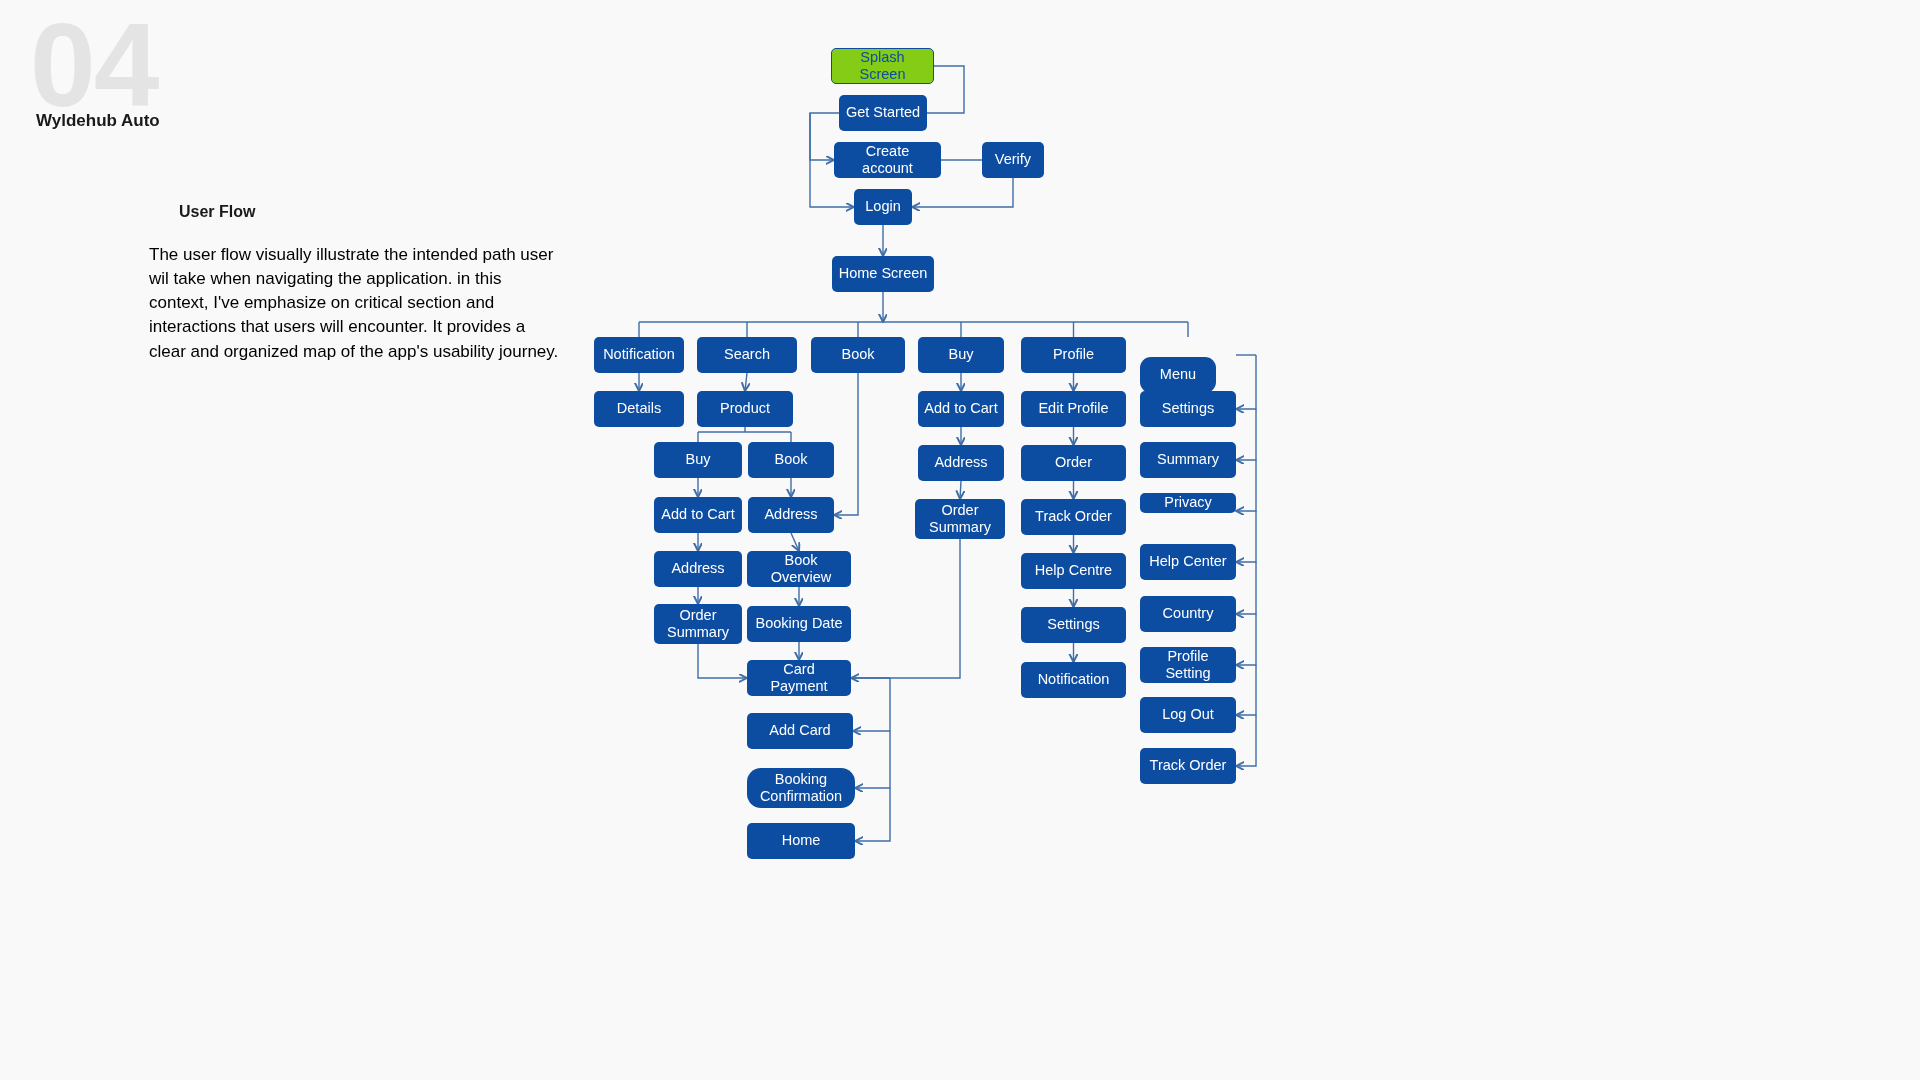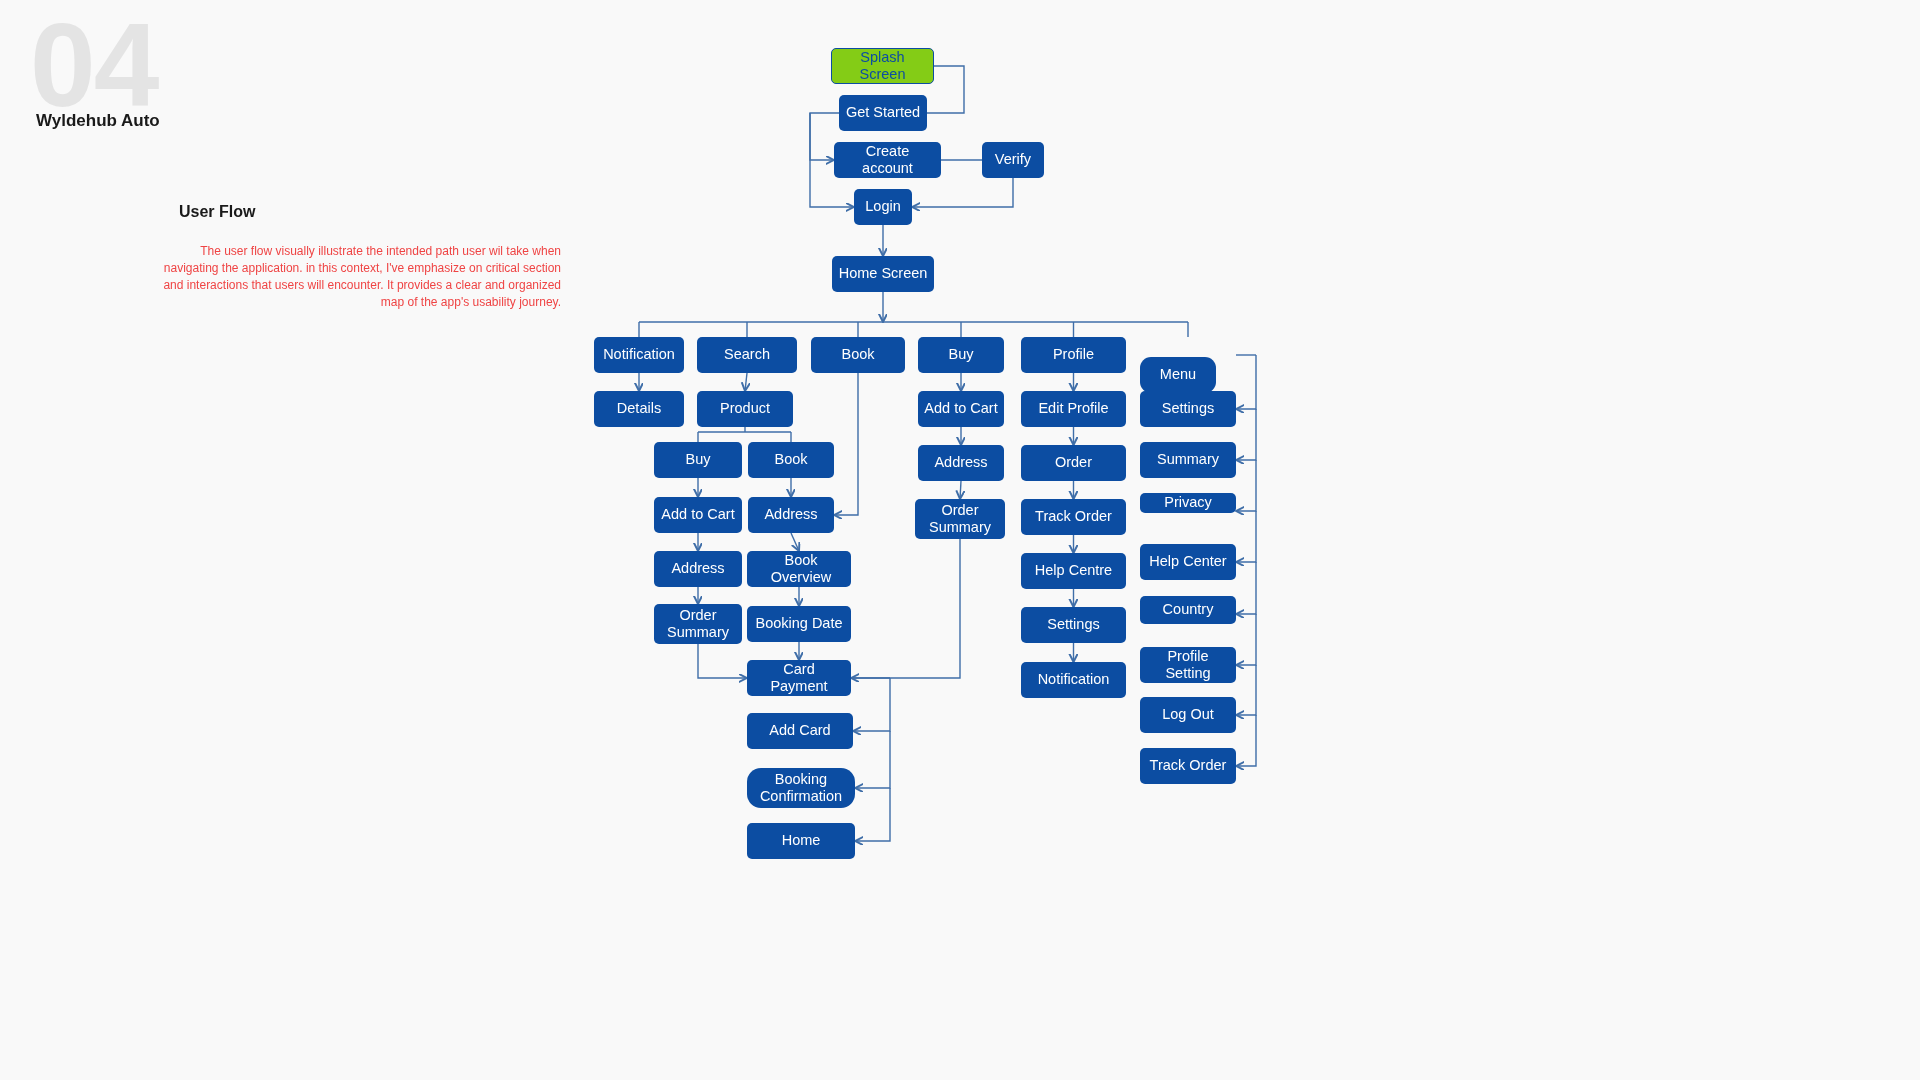--- a/index.html
+++ b/index.html
@@ -21,21 +21,21 @@
     position: absolute; left: 36px; top: 111px;
     font-size: 17px; font-weight: 700; color: #1a1a1a;
   }
   .section-title {
     position: absolute; left: 149px; top: 203px;
     font-size: 16px; font-weight: 700; color: #1a1a1a; margin-left: 30px;
   }
   .section-body {
     position: absolute; left: 149px; top: 243px;
     width: 412px;
-    font-size: 12px; line-height: 1.42; color: #ef4444; text-align: right;
+    font-size: 17px; line-height: 1.42; color: #000000;
   }
 
   
   .node {
     position: absolute;
     background: #0c4da2;
     color: #ffffff;
     border-radius: 5px;
     font-size: 14.5px;
     display: flex; align-items: center; justify-content: center;
@@ -155,21 +155,21 @@
       <div class="node" style="left: 1021px; top: 499px; width: 105px; height: 36px;">Track Order</div>
       <div class="node" style="left: 1140px; top: 493px; width: 96px; height: 20px;">Privacy</div>
       <div class="node" style="left: 654px; top: 551px; width: 88px; height: 36px;">Address</div>
       <div class="node" style="left: 747px; top: 551px; width: 104px; height: 36px; padding-left: 10px;">Book Overview</div>
       <div class="node" style="left: 1021px; top: 553px; width: 105px; height: 36px;">Help Centre</div>
       <div class="node" style="left: 1140px; top: 544px; width: 96px; height: 36px;">Help Center</div>
       <div class="node" style="left: 654px; top: 604px; width: 88px; height: 40px;">Order
 Summary</div>
       <div class="node" style="left: 747px; top: 606px; width: 104px; height: 36px;">Booking Date</div>
       <div class="node" style="left: 1021px; top: 607px; width: 105px; height: 36px;">Settings</div>
-      <div class="node" style="left: 1140px; top: 596px; width: 96px; height: 28px;">Country</div>
+      <div class="node" style="left: 1140px; top: 596px; width: 96px; height: 36px;">Country</div>
       <div class="node" style="left: 747px; top: 660px; width: 104px; height: 36px;">Card Payment</div>
       <div class="node" style="left: 1021px; top: 662px; width: 105px; height: 36px;">Notification</div>
       <div class="node" style="left: 1140px; top: 647px; width: 96px; height: 36px;">Profile Setting</div>
       <div class="node" style="left: 747px; top: 713px; width: 106px; height: 36px;">Add Card</div>
       <div class="node" style="left: 1140px; top: 697px; width: 96px; height: 36px;">Log Out</div>
       <div class="node" style="left: 747px; top: 768px; width: 108px; height: 40px; border-radius: 14px;">Booking
 Confirmation</div>
       <div class="node" style="left: 1140px; top: 748px; width: 96px; height: 36px;">Track Order</div>
       <div class="node" style="left: 747px; top: 823px; width: 108px; height: 36px;">Home</div>
     </div>

